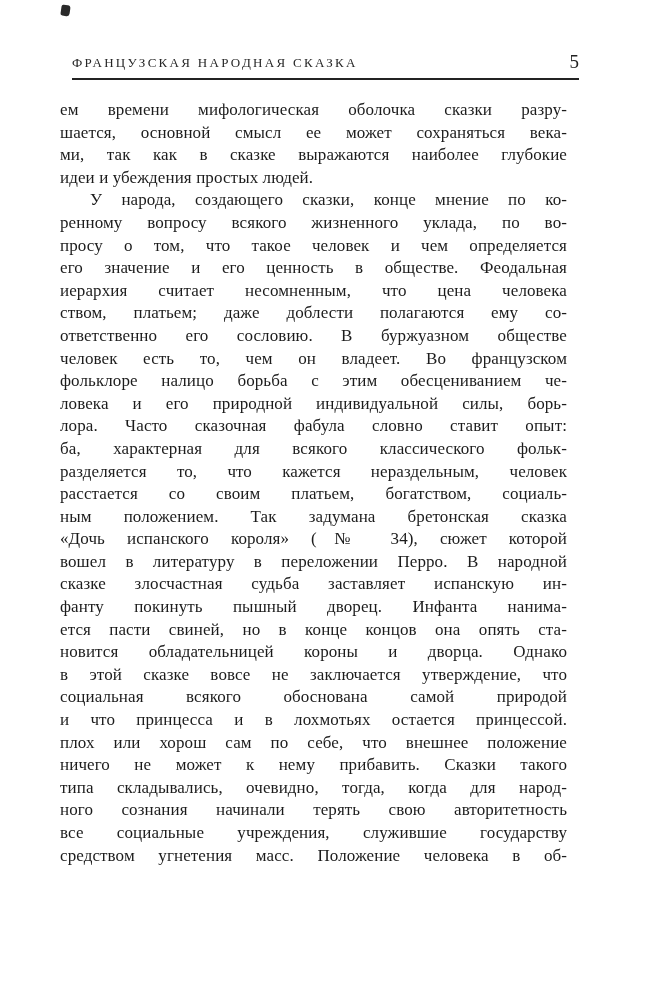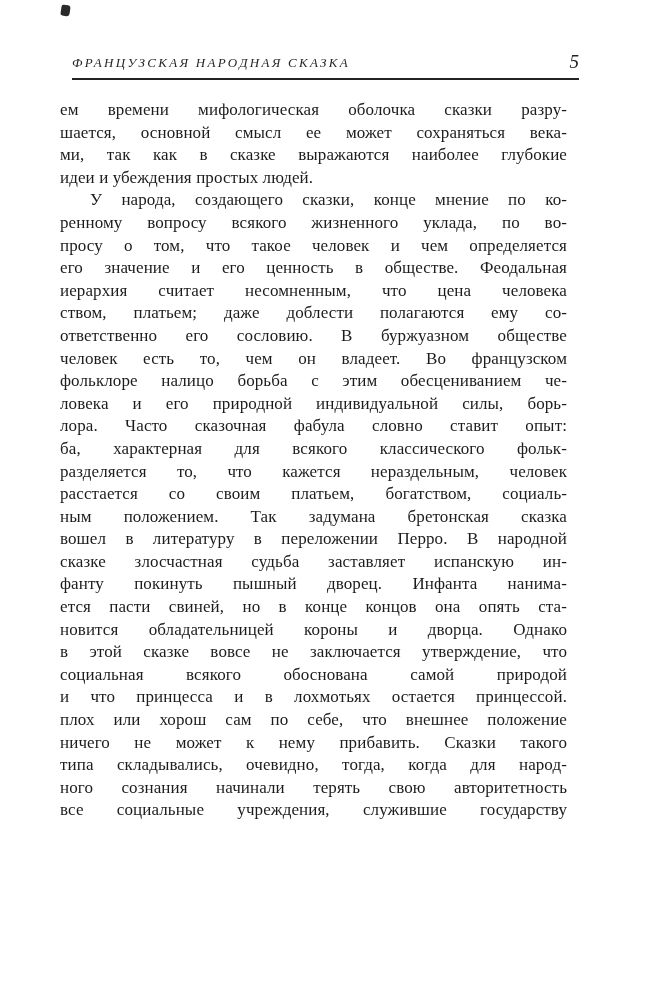--- a/index.html
+++ b/index.html
@@ -29,21 +29,20 @@
   .running-head {
     position: absolute;
     top: 52px;
     left: 72px;
     right: 71px;
     display: flex;
     justify-content: space-between;
     align-items: flex-end;
     border-bottom: 2px solid #232323;
     padding-bottom: 7px;
-    font-style: italic;
   }
   .running-title {
     font-size: 13px;
     letter-spacing: 2.3px;
     color: #262626;
     white-space: nowrap;
   }
   .page-number {
     font-size: 19px;
     color: #222222;
@@ -99,28 +98,30 @@
         <div class="line">ством, платьем; даже доблести полагаются ему со-</div>
         <div class="line">ответственно его сословию. В буржуазном обществе</div>
         <div class="line">человек есть то, чем он владеет. Во французском</div>
         <div class="line">фольклоре налицо борьба с этим обесцениванием че-</div>
         <div class="line">ловека и его природной индивидуальной силы, борь-</div>
         <div class="line">лора. Часто сказочная фабула словно ставит опыт:</div>
         <div class="line">ба, характерная для всякого классического фольк-</div>
         <div class="line">разделяется то, что кажется нераздельным, человек</div>
         <div class="line">расстается со своим платьем, богатством, социаль-</div>
         <div class="line">ным положением. Так задумана бретонская сказка</div>
+        <div class="line">«Дочь испанского короля» (№ 34), сюжет которой</div>
         <div class="line">вошел в литературу в переложении Перро. В народной</div>
         <div class="line">сказке злосчастная судьба заставляет испанскую ин-</div>
         <div class="line">фанту покинуть пышный дворец. Инфанта нанима-</div>
         <div class="line">ется пасти свиней, но в конце концов она опять ста-</div>
         <div class="line">новится обладательницей короны и дворца. Однако</div>
         <div class="line">в этой сказке вовсе не заключается утверждение, что</div>
         <div class="line">социальная всякого обоснована самой природой</div>
         <div class="line">и что принцесса и в лохмотьях остается принцессой.</div>
         <div class="line">плох или хорош сам по себе, что внешнее положение</div>
         <div class="line">ничего не может к нему прибавить. Сказки такого</div>
         <div class="line">типа складывались, очевидно, тогда, когда для народ-</div>
         <div class="line">ного сознания начинали терять свою авторитетность</div>
         <div class="line">все социальные учреждения, служившие государству</div>
+        <div class="line">средством угнетения масс. Положение человека в об-</div>
       </div>
     </main>
 </div>
 
 </body></html>

